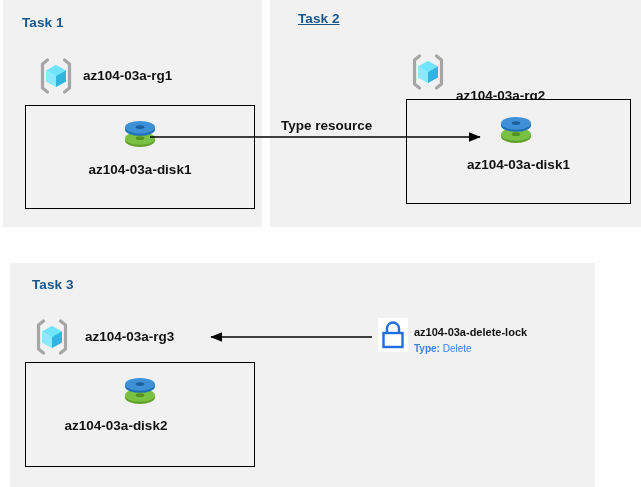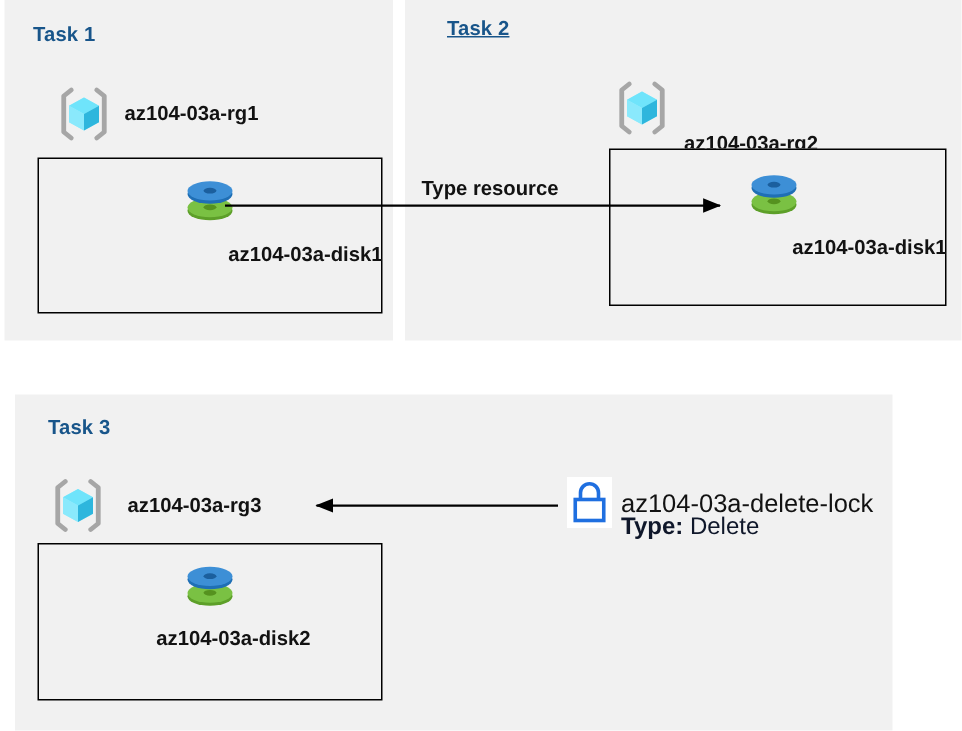--- a/index.html
+++ b/index.html
@@ -83,21 +83,21 @@
   #diskicon-1 { left: 119px; top: 114px; }
   #diskicon-2 { left: 495px; top: 110px; }
   #diskicon-3 { left: 119px; top: 371px; }
 
   .disk-label {
     position: absolute;
     font-size: 13.5px;
     font-weight: bold;
     color: #121212;
     white-space: nowrap;
-    text-align: right;
+    text-align: center;
   }
   #disklabel-1 { left: 25px;  top: 162px; width: 230px; }
   #disklabel-2 { left: 406px; top: 157px; width: 225px; }
   #disklabel-3 { left: 25px;  top: 418px; width: 182px; }
 
   
   .arrow-svg {
     position: absolute;
     overflow: visible;
   }
@@ -119,31 +119,31 @@
     left: 378px;
     top: 318px;
     width: 30px;
     height: 34px;
     background: #ffffff;
   }
   #lock-title {
     position: absolute;
     left: 414px;
     top: 326px;
-    font-size: 17px;
-    font-weight: normal;
+    font-size: 11px;
+    font-weight: bold;
     color: #121212;
     white-space: nowrap;
   }
   #lock-type-row {
     position: absolute;
     left: 414px;
     top: 343px;
-    font-size: 16px;
-    color: #0f172a;
+    font-size: 10px;
+    color: #3b82f6;
     white-space: nowrap;
   }
   #lock-type-row .k { font-weight: bold; }
   #lock-type-row .v { font-weight: normal; }
 </style>
 </head>
 <body>
 
 <div class="stage">
 

